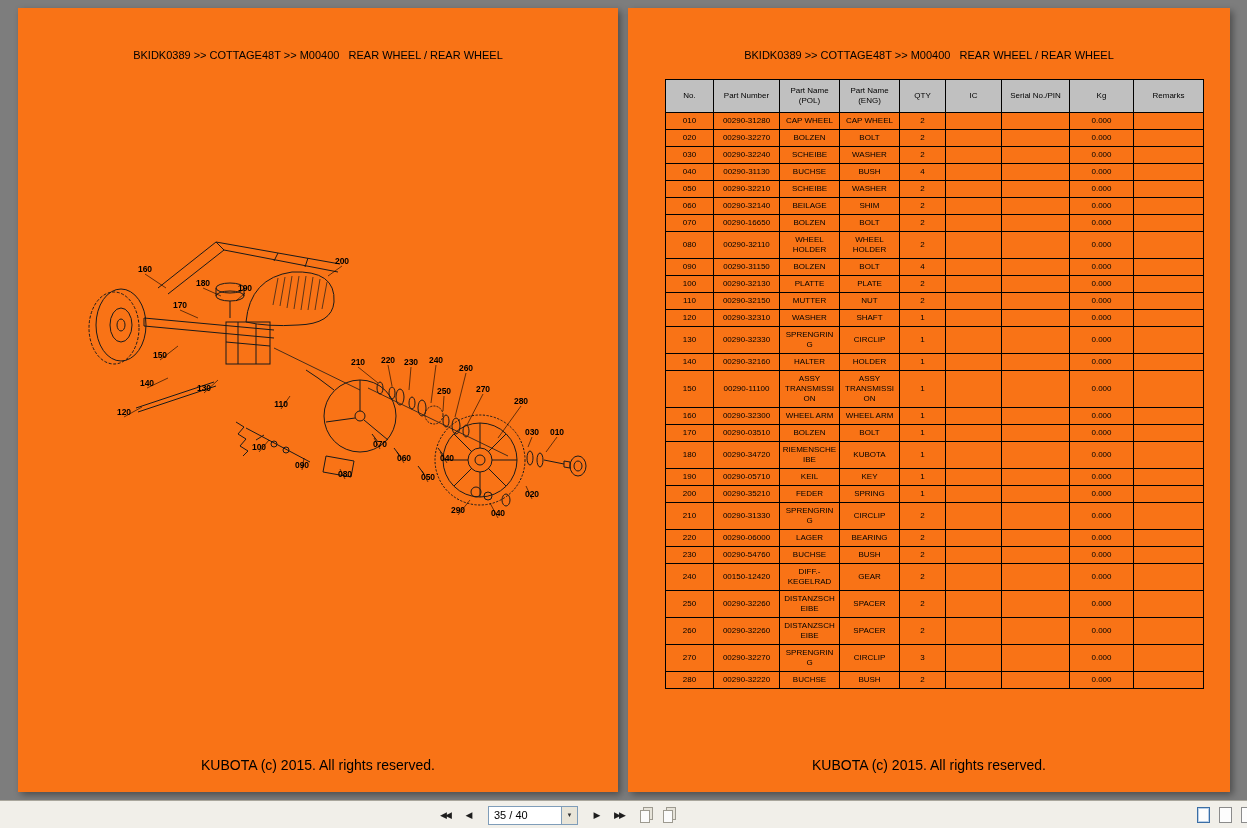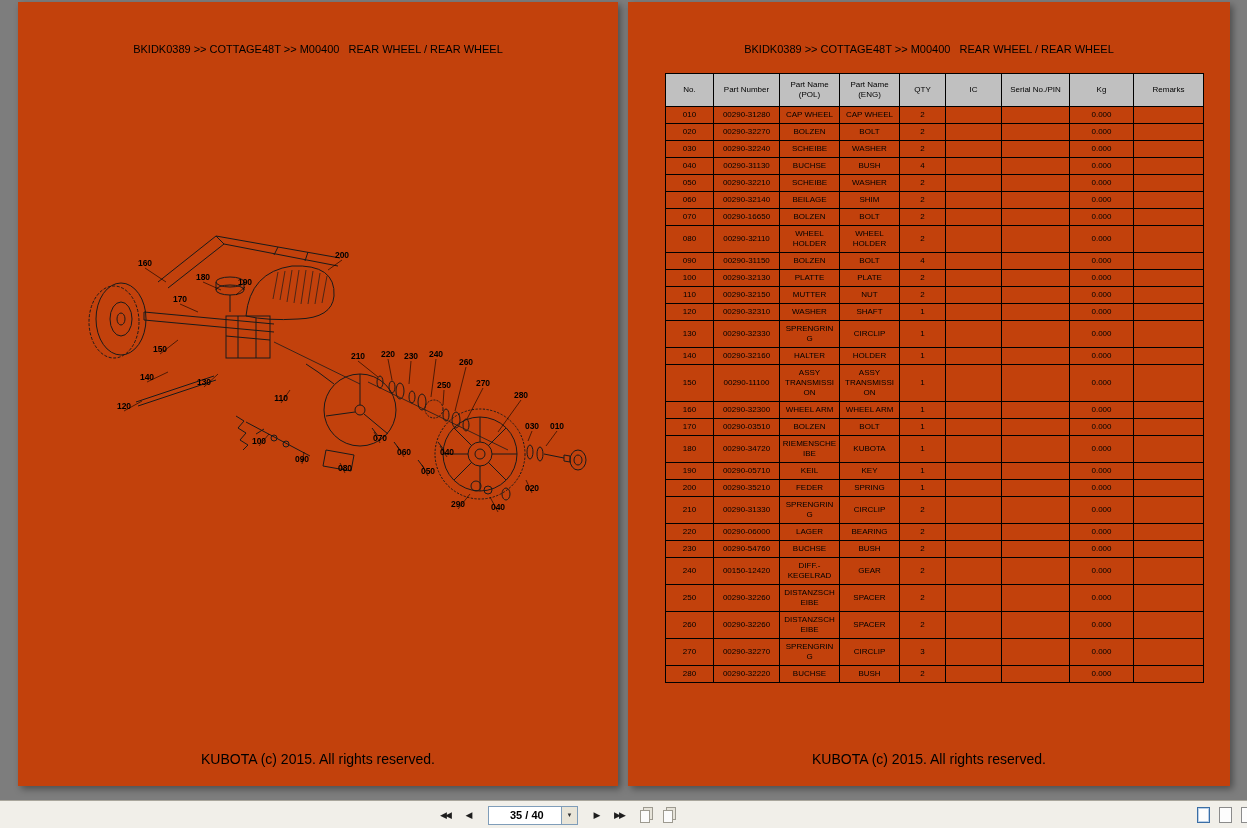--- a/index.html
+++ b/index.html
@@ -3,21 +3,21 @@
 <meta charset="utf-8">
 <style>
   * { margin:0; padding:0; box-sizing:border-box; }
   html,body { width:1247px; height:828px; }
   body {
     background:#7d7d7d;
     font-family:"Liberation Sans","DejaVu Sans",sans-serif;
     position:relative; overflow:hidden;
   }
   .page {
-    position:absolute; top:2px; height:784px; background:#c2410c;
+    position:absolute; top:8px; height:784px; background:#f97316;
     box-shadow:3px 3px 7px rgba(0,0,0,0.38);
     text-decoration:underline;
   }
   #left-page  { left:18px;  width:600px; }
   #right-page { left:628px; width:602px; }
   .page-header {
     position:absolute; top:41px; left:0; width:100%;
     text-align:center; font-size:11px; color:#000; white-space:pre;
   }
   .page-footer {
@@ -58,21 +58,21 @@
   .nav-btn {
     min-width:20px; height:20px; display:flex; align-items:center; justify-content:center;
     font-size:9px; color:#1d1d1d; cursor:pointer; border:1px solid transparent;
     letter-spacing:-2px; padding-right:2px;
   }
   .page-combo {
     width:90px; height:19px; background:#fff; border:1px solid #7f9db9;
     display:flex; align-items:center; justify-content:space-between;
     font-size:11px; margin:0 6px; cursor:pointer;
   }
-  .combo-text { padding-left:21px; letter-spacing:0;font-weight:bold; }
+  .combo-text { padding-left:5px; letter-spacing:0; }
   .combo-arrow {
     width:16px; height:100%; background:#e9e5d8; border-left:1px solid #7f9db9;
     display:flex; align-items:center; justify-content:center; font-size:6px; color:#333;
   }
   .doc-icons { position:absolute; left:640px; top:0; height:28px; display:flex; align-items:center; gap:10px; }
   .doc-icon { width:13px; height:16px; position:relative; cursor:pointer; }
   .doc-icon .sheet {
     position:absolute; left:0; bottom:0; width:10px; height:13px;
     background:#fbfbfb; border:1px solid #9d9a90;
   }

